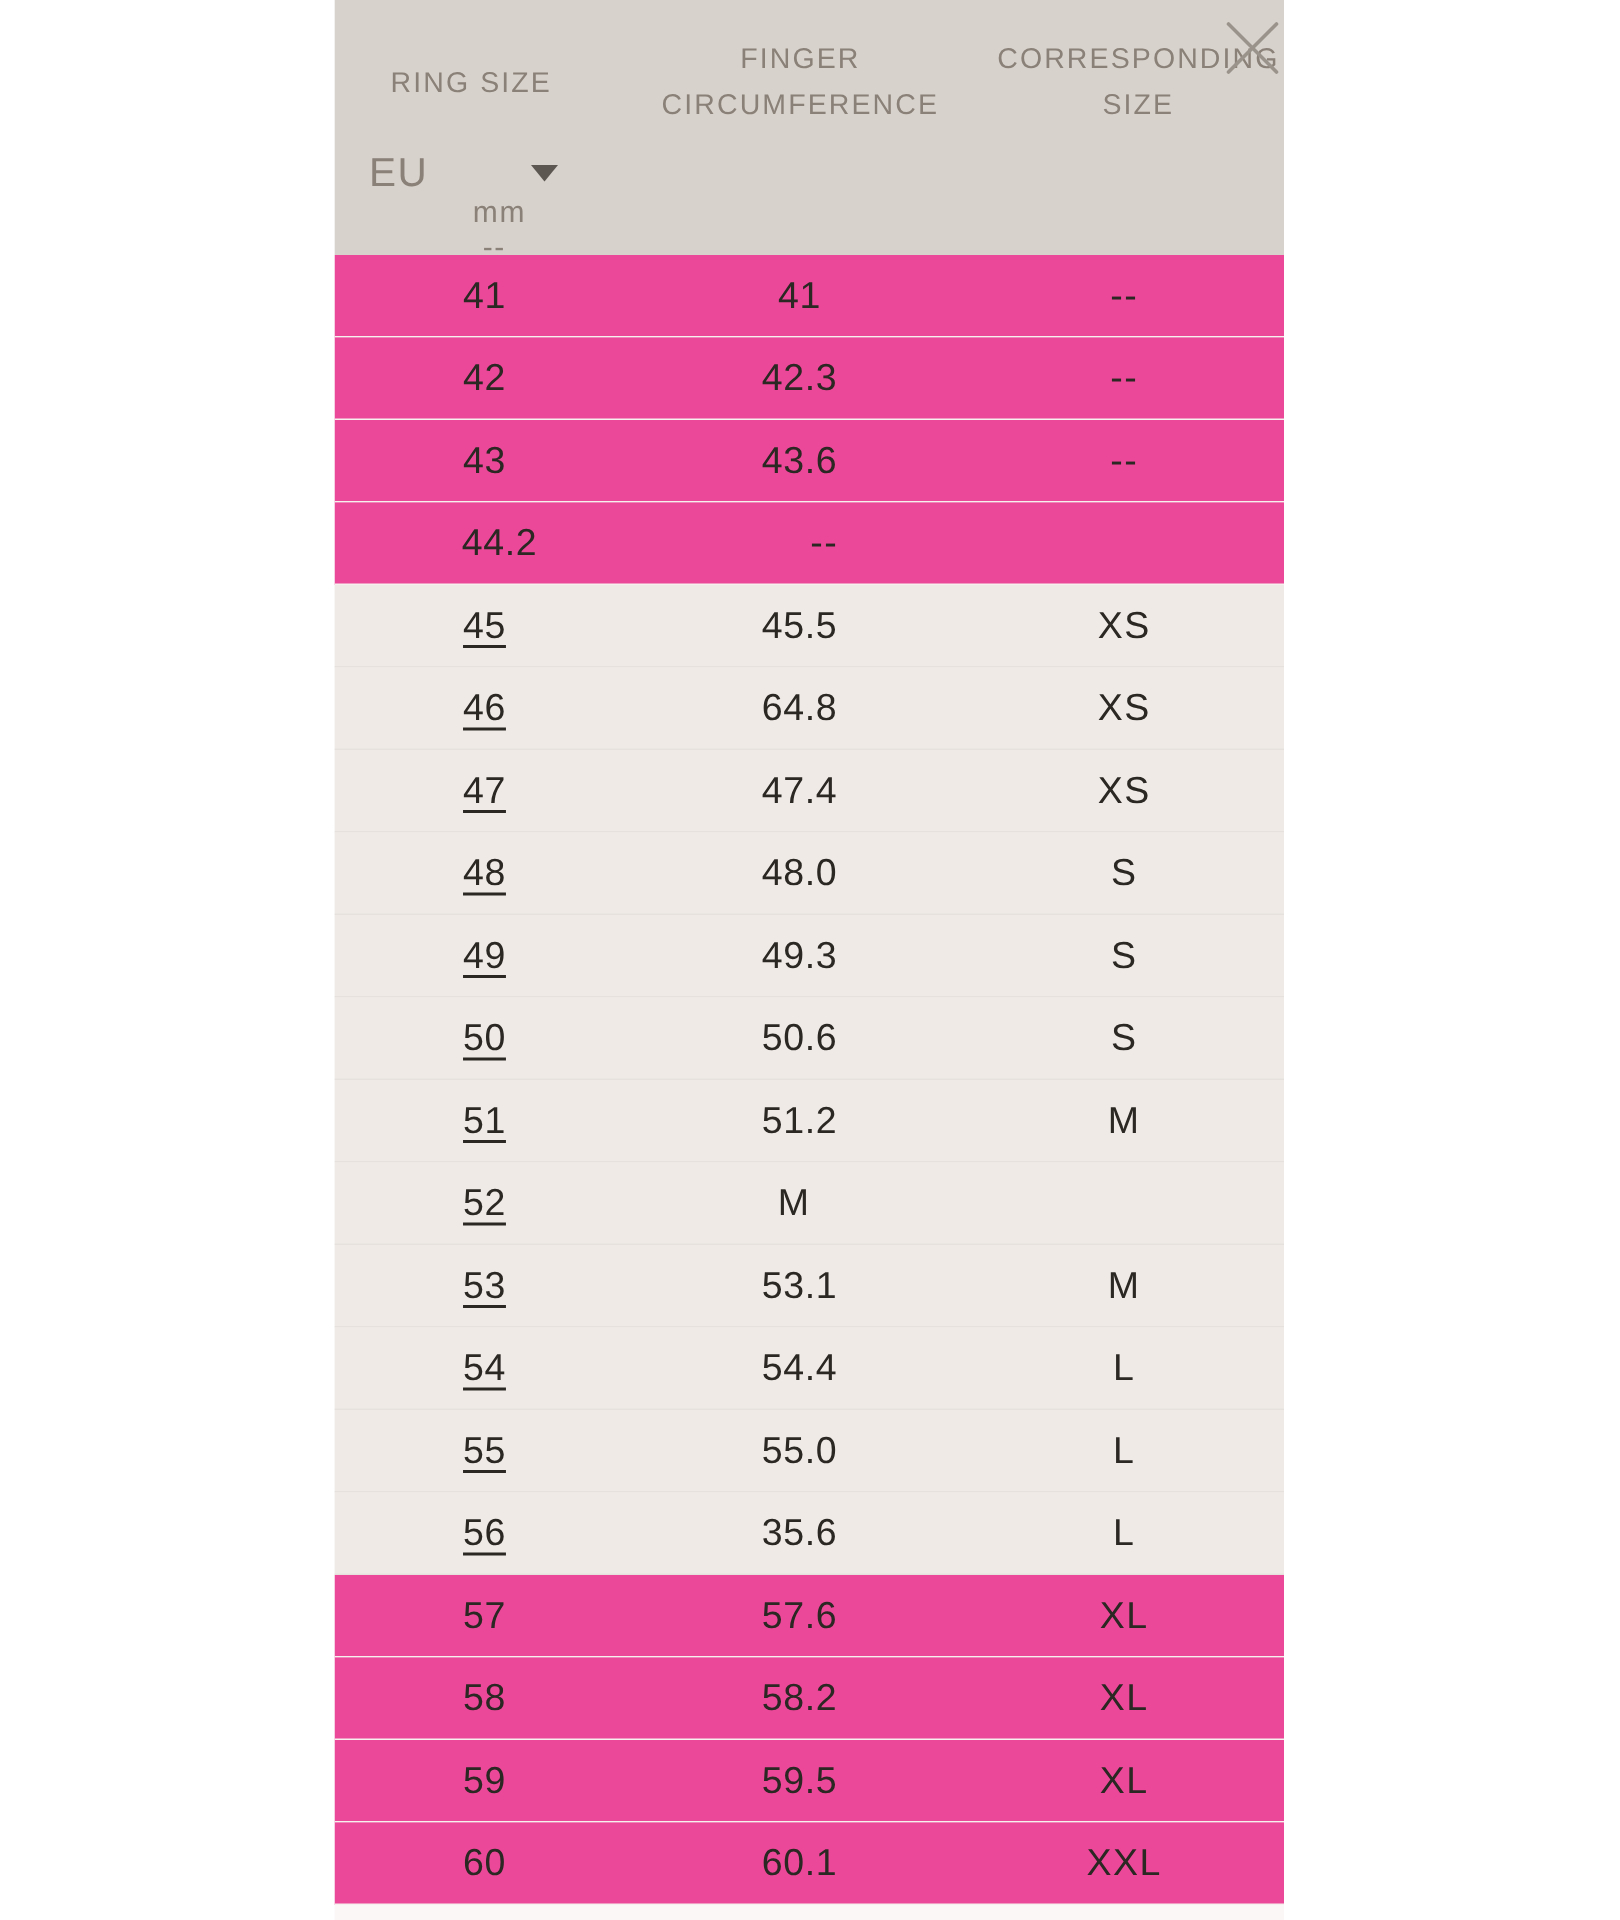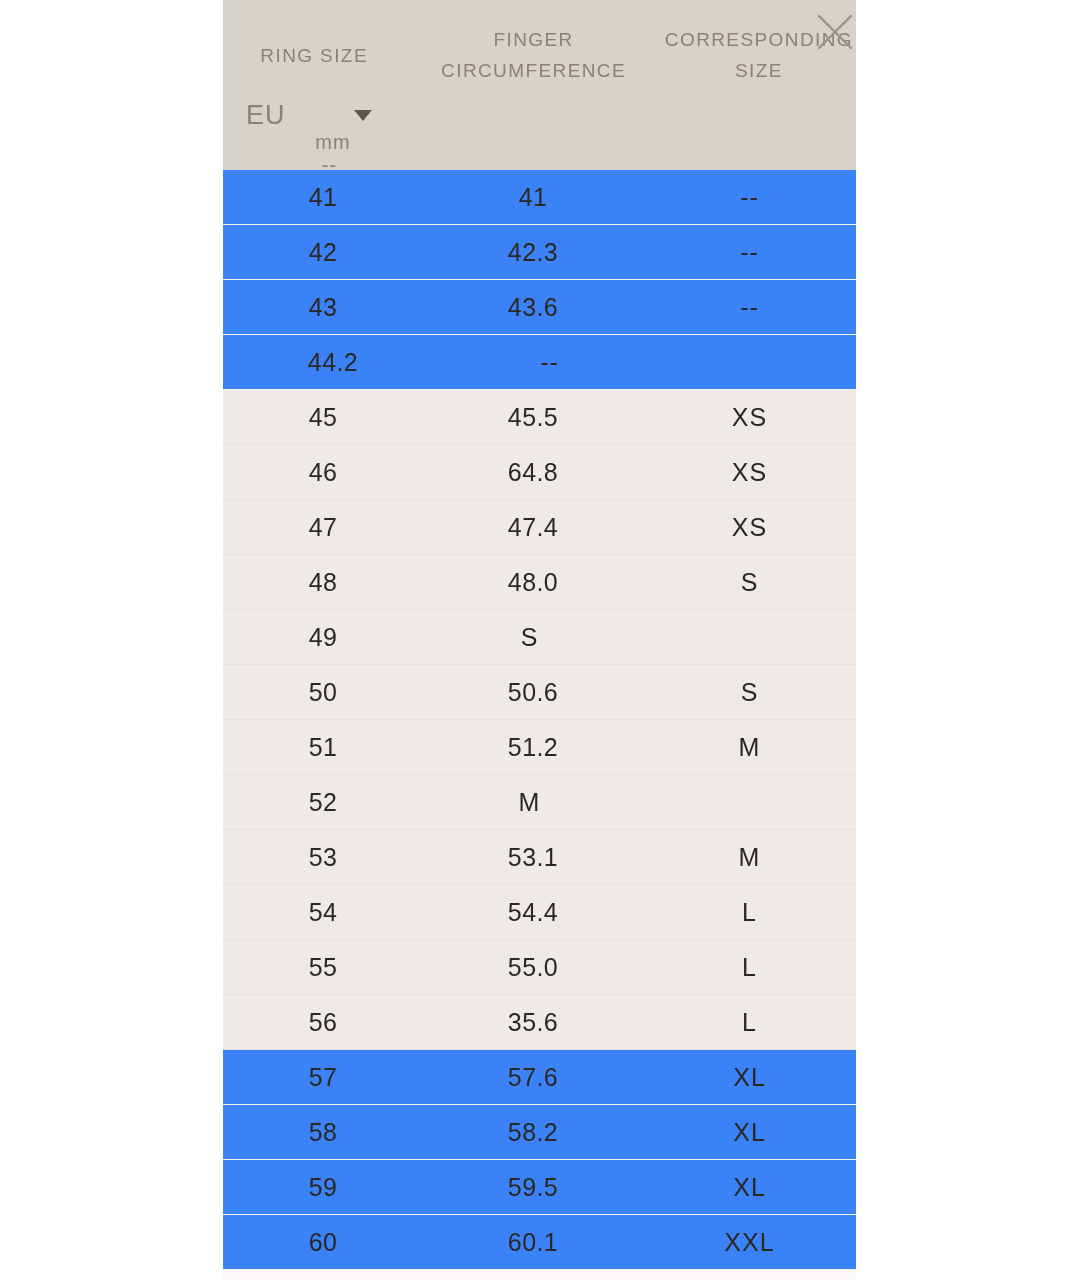--- a/index.html
+++ b/index.html
@@ -125,36 +125,37 @@
 
   
   .tbody { width: 633px; }
 
   .trow {
     display: flex;
     align-items: center;
     height: 55px;
     border-bottom: 1px solid #f6f0ee;
   }
-  .trow.tint-light { background: #3b82f6; }
+  .trow.tint-light { background: #ec4899; }
   .trow.tint-beige { background: #efeae6; border-bottom: 1px solid #e6e1dc; }
 
   .cell {
     display: flex;
     align-items: center;
     justify-content: center;
     font-size: 25px;
     color: #2b2723;
     letter-spacing: 0.4px;
   }
   .cell-1 { width: 200px; }
   .cell-2 { width: 220px; }
   .cell-3 { width: 213px; }
 
   .cell-1 .val.linked {
+    text-decoration: underline;
     text-underline-offset: 5px;
     text-decoration-thickness: 2px;
     cursor: pointer;
   }
   .cell-3 .val { letter-spacing: 1px; }
   .dash { letter-spacing: 0px; }
 </style>
 </head>
 <body>
 
@@ -275,20 +276,23 @@
           <div class="cell cell-2">
             <span class="val">48.0</span>
           </div>
           <div class="cell cell-3">
             <span class="val">S</span>
           </div>
         </div>
         <div class="trow tint-beige">
           <div class="cell cell-1">
             <span class="val linked">49</span>
+          </div>
+          <div class="cell cell-2">
+            <span class="val">49.3</span>
           </div>
           <div class="cell cell-3">
             <span class="val">S</span>
           </div>
         </div>
         <div class="trow tint-beige">
           <div class="cell cell-1">
             <span class="val linked">50</span>
           </div>
           <div class="cell cell-2">

